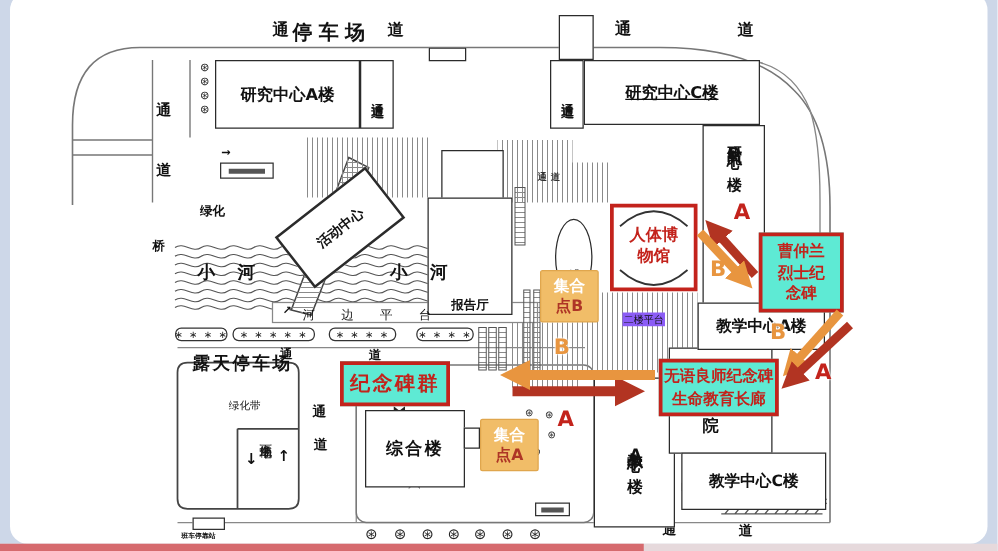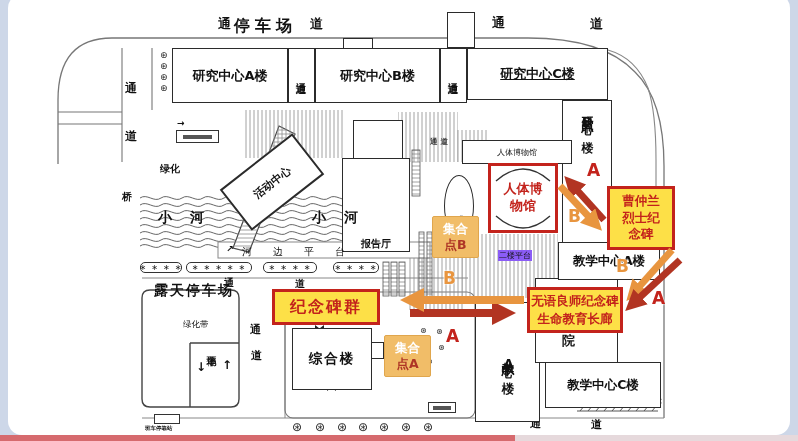--- a/index.html
+++ b/index.html
@@ -5,21 +5,21 @@
   html,body{margin:0;padding:0;}
   body{width:798px;height:441px;position:relative;background:#cdd7e8;
        font-family:"DejaVu Sans","Liberation Sans",sans-serif;overflow:hidden;color:#111;}
   #stage{position:absolute;left:0;top:0;width:798px;height:441px;}
   .card{position:absolute;left:8px;top:-6px;width:782px;height:441px;background:#fff;border-radius:14px;}
   svg.layer{position:absolute;left:0;top:0;pointer-events:none;}
   .bld{position:absolute;background:#fff;border:1.6px solid #2b2b2b;box-sizing:border-box;
        display:flex;align-items:center;justify-content:center;font-weight:bold;}
   .lbl{position:absolute;font-weight:bold;white-space:nowrap;}
   .v{writing-mode:vertical-rl;text-orientation:upright;}
-  .red-box{position:absolute;background:#fde047;border:3px solid #c3231c;box-sizing:border-box;
+  .red-box{position:absolute;background:#5eead4;border:3px solid #c3231c;box-sizing:border-box;
        display:flex;flex-direction:column;align-items:center;justify-content:center;
        color:#c3231c;font-weight:bold;text-align:center;}
   .asm{position:absolute;background:#f1bd68;border:1px solid #e0a64d;box-sizing:border-box;border-radius:2px;
        display:flex;flex-direction:column;align-items:center;justify-content:center;
        font-weight:bold;text-align:center;line-height:1.25;font-size:12.5px;}
   .asm .l1{color:#fff;}
   .asm .l2{color:#ae3526;}
   .route{position:absolute;font-weight:bold;font-size:17px;text-shadow:0 0 2px #fff,0 0 2px #fff;}
   .route.a{color:#c3231c;}
   .route.b{color:#e8953f;}
@@ -126,36 +126,30 @@
   <div class="lbl" style="left:591px;top:417px;font-size:11px;">道</div>
 
   <div class="bld" style="left:447px;top:12px;width:28px;height:36px;"></div>
   <div class="bld" style="left:343px;top:38px;width:30px;height:11px;"></div>
   <div class="bld" style="left:172px;top:48px;width:116px;height:55px;font-size:13px;">
     <span>研究中心A楼</span>
     </div>
   <div class="bld" style="left:288px;top:48px;width:27px;height:55px;">
     <span class="v" style="font-size:10.5px;letter-spacing:3px;">通道</span>
     </div>
-  <div class="bld" style="left:315px;top:48px;width:125px;height:55px;font-size:13px;">
-    <span>研究中心B楼</span>
-    </div>
   <div class="bld" style="left:440px;top:48px;width:27px;height:55px;">
     <span class="v" style="font-size:10.5px;letter-spacing:3px;">通道</span>
     </div>
   <div class="bld" style="left:467px;top:48px;width:141px;height:52px;font-size:13px;text-decoration:underline;">
     <span>研究中心C楼</span>
     </div>
   <div class="bld" style="left:562px;top:100px;width:50px;height:145px;justify-content:center;align-items:flex-start;padding-top:6px;">
     <span class="v" style="font-size:12px;letter-spacing:2px;">研究中心D楼</span>
     </div>
 
-  <div class="bld" style="left:462px;top:140px;width:110px;height:24px;font-weight:normal;font-size:8px;">
-    <span>人体博物馆</span>
-    </div>
   <div class="red-box" style="left:488px;top:163px;width:70px;height:70px;font-size:13px;line-height:1.3;background:transparent;">
     <span>人体博</span>
     <span>物馆</span>
     </div>
 
   <div class="bld" style="left:353px;top:120px;width:50px;height:40px;"></div>
   <div class="bld" style="left:342px;top:158px;width:68px;height:94px;align-items:flex-end;padding-top:24px;font-size:10px;">
     <span>报告厅</span>
     </div>
   <div class="bld" style="left:444px;top:175px;width:30px;height:62px;border-radius:50%;border-width:1.4px;">
@@ -227,21 +221,21 @@
     </div>
   <div class="bld" style="left:535px;top:278px;width:83px;height:85px;"></div>
   <div class="bld" style="left:558px;top:242px;width:102px;height:38px;font-size:12.5px;">
     <span>教学中心A楼</span>
     </div>
   <div class="bld" style="left:545px;top:362px;width:116px;height:46px;font-size:12.5px;">
     <span>教学中心C楼</span>
     </div>
   <div class="lbl" style="left:562px;top:332px;font-size:13px;">院</div>
 
-  <div class="red-box" style="left:272px;top:289px;width:108px;height:36px;font-size:16px;letter-spacing:2px;">
+  <div class="red-box" style="left:272px;top:289px;width:88px;height:36px;font-size:16px;letter-spacing:2px;">
     <span>纪念碑群</span>
     </div>
   <div class="red-box" style="left:527px;top:287px;width:96px;height:46px;font-size:12.5px;line-height:1.45;">
     <span>无语良师纪念碑</span>
     <span>生命教育长廊</span>
     </div>
   <div class="red-box" style="left:607px;top:186px;width:68px;height:64px;font-size:12.5px;line-height:1.35;">
     <span>曹仲兰</span>
     <span>烈士纪</span>
     <span>念碑</span>

